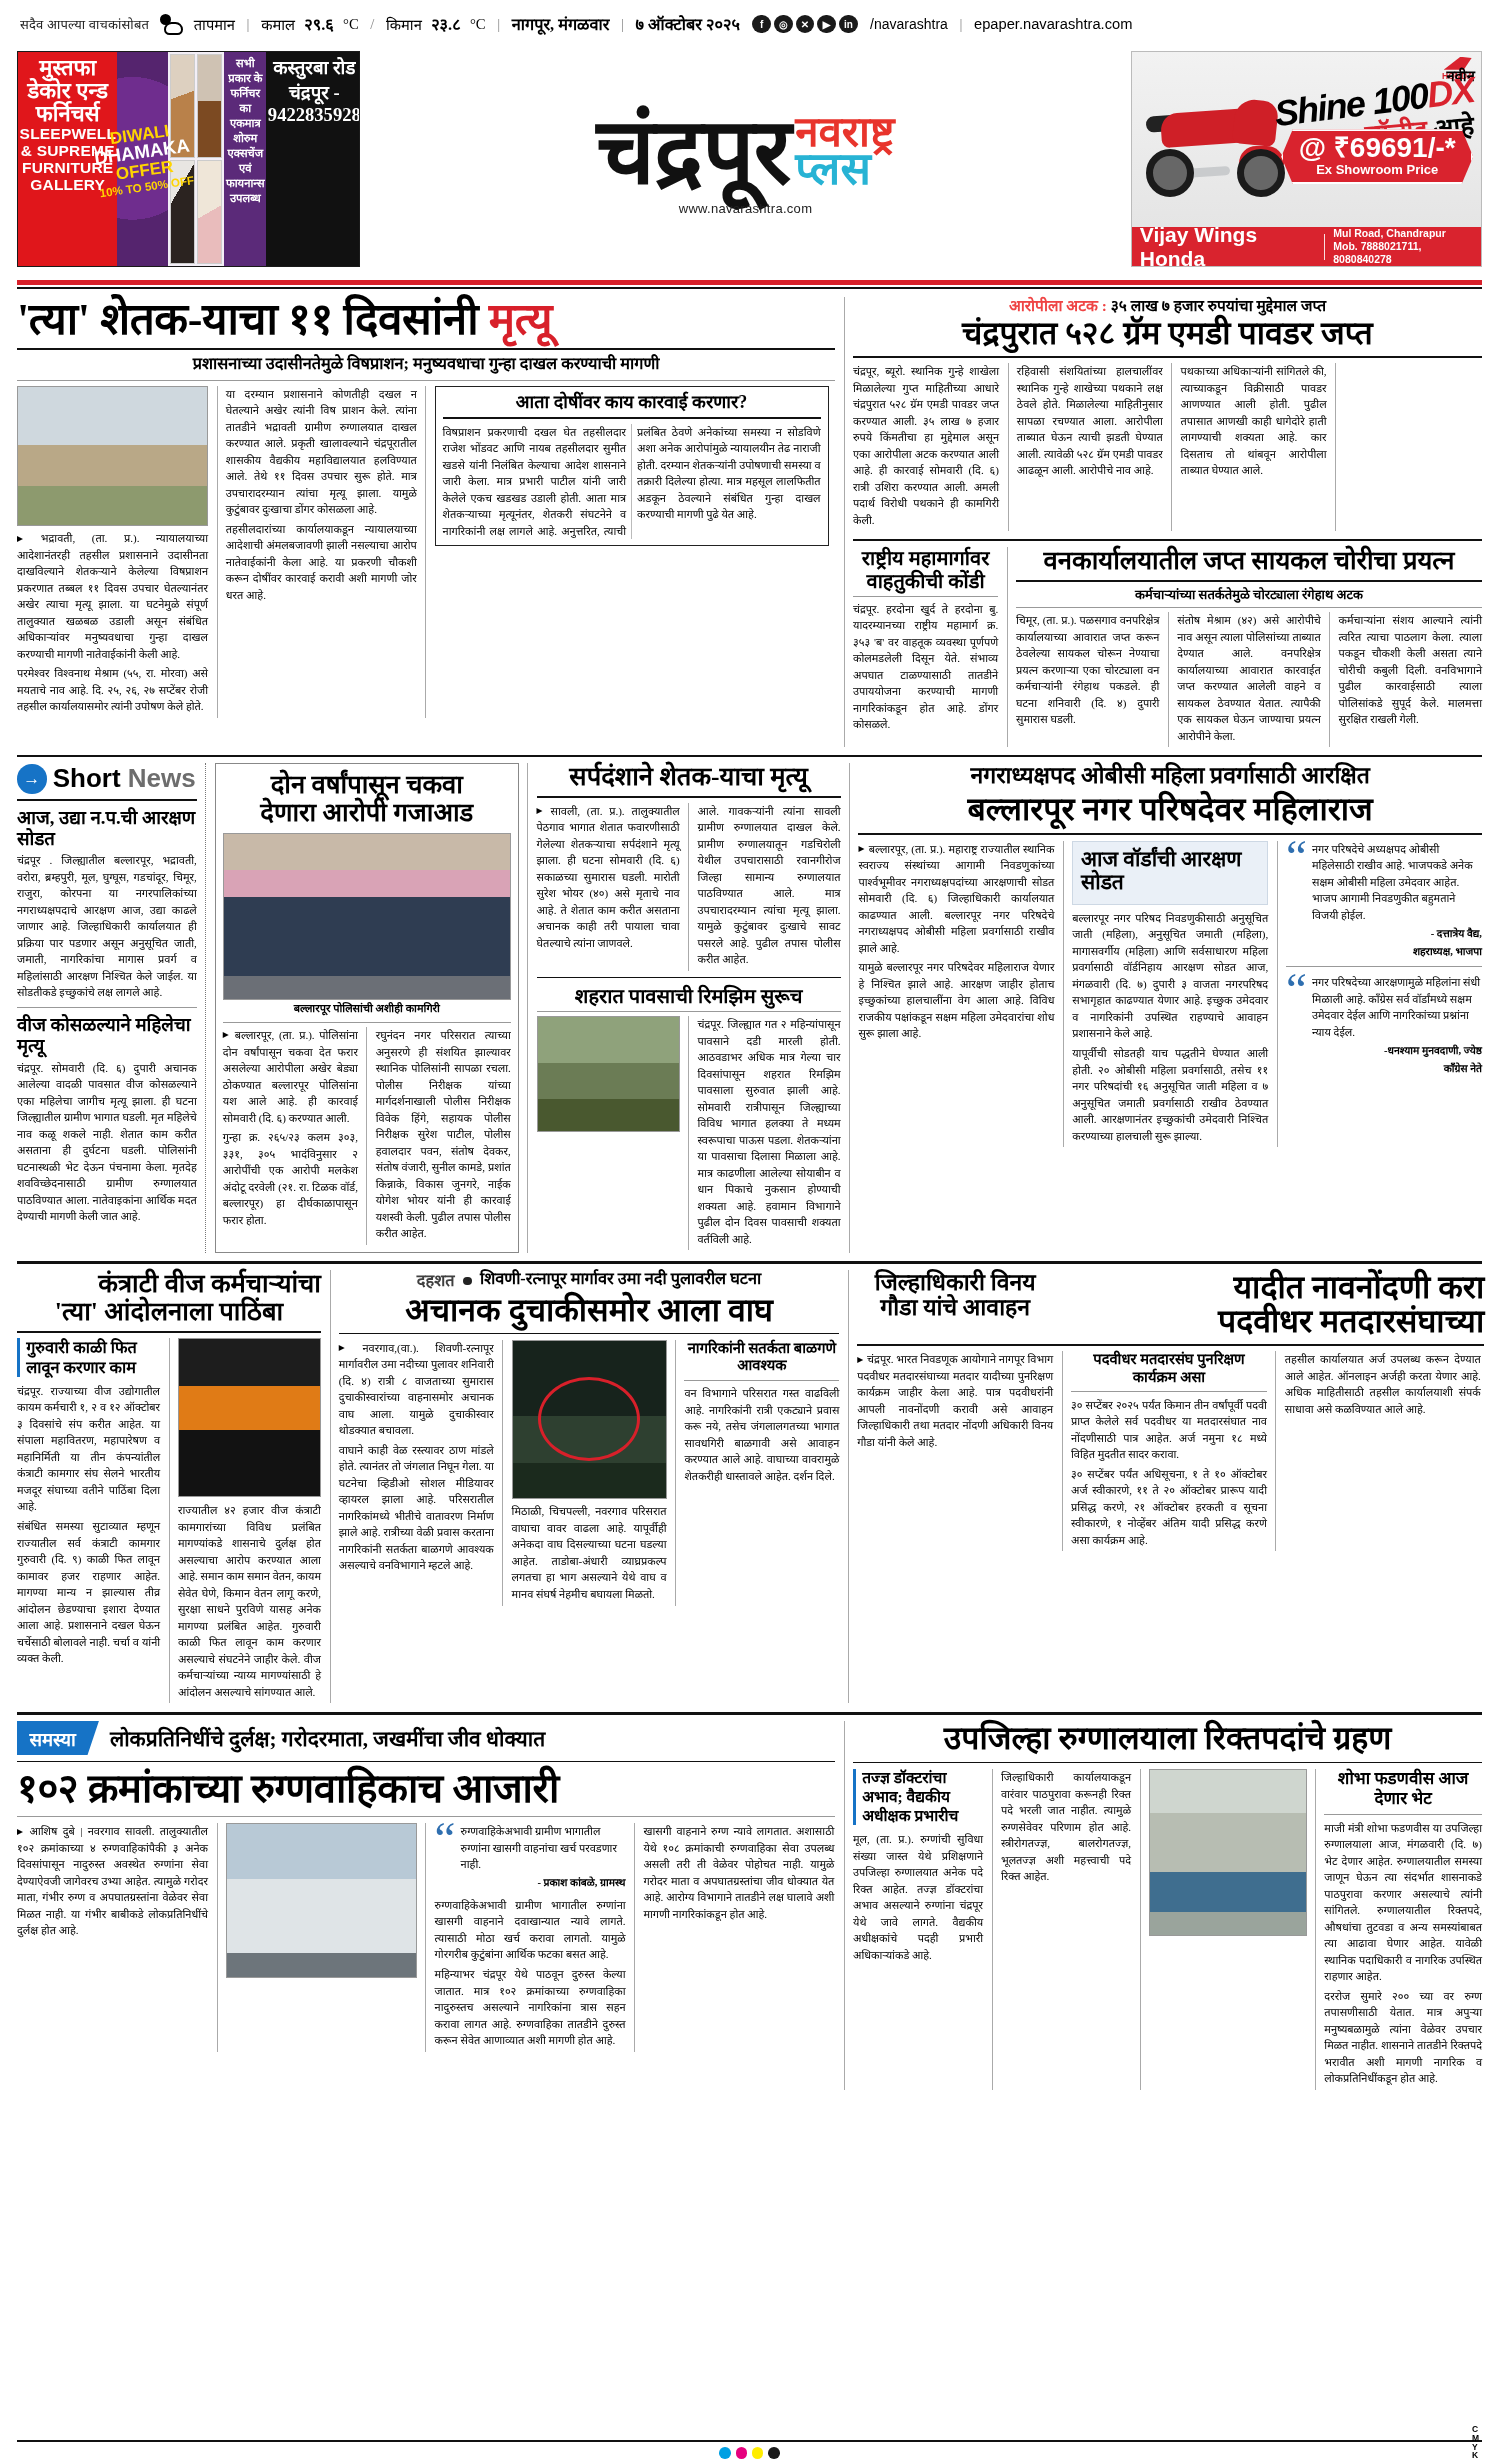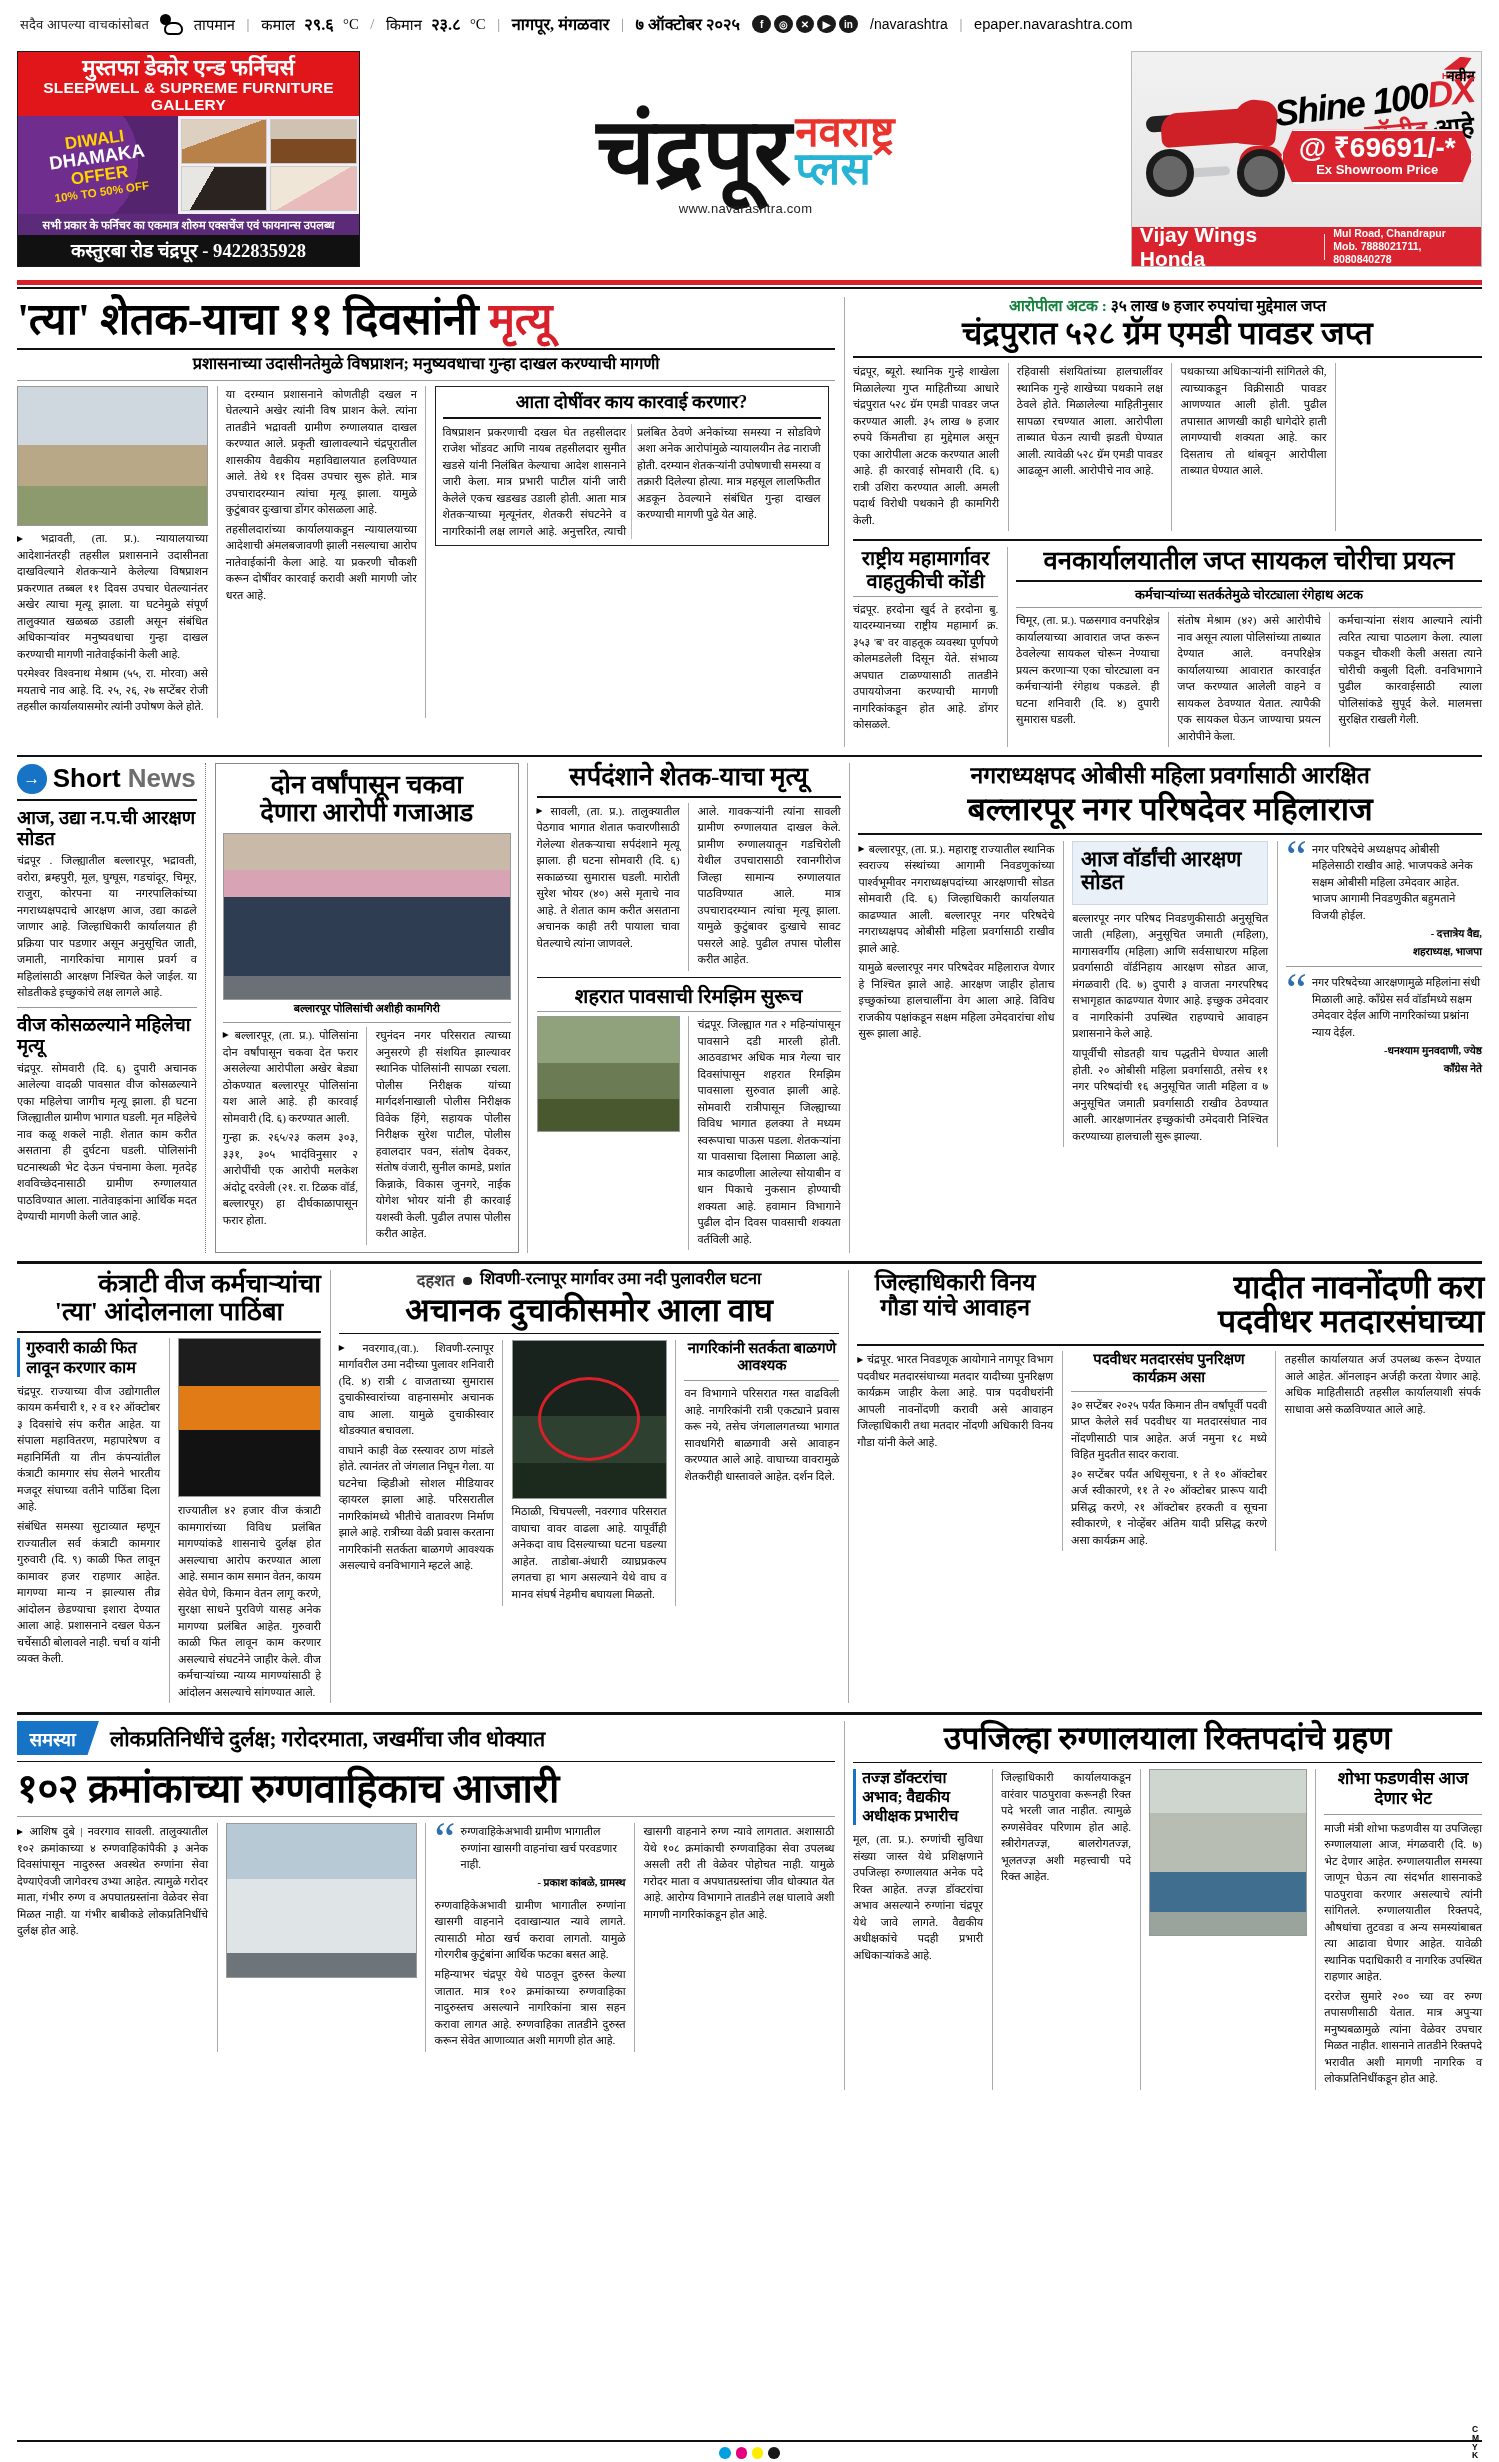--- a/index.html
+++ b/index.html
@@ -58,21 +58,21 @@
     display: flex;
     align-items: stretch;
     justify-content: space-between;
     padding: 3.1px 17px 0 17px;
     height: 227px;
   }
   
   .ad-left {
     width: 343px; height: 216px;
     border: 1.6px solid #1a1a1a;
-    display: flex; flex-direction: column;
+    display: flex; 
     overflow: hidden;
   }
   .ad-left .band-red {
     background: #e0161b; color: #fff; text-align: center; padding: 3.9px 1.6px 3.1px;
   }
   .ad-left .band-red .l1 { font-size: 22px; font-weight: 700; line-height: 1.05; }
   .ad-left .band-red .l2 {
     font-size: 15.5px; font-weight: 700; letter-spacing: 0.2px;
     font-family: "Liberation Sans", sans-serif; line-height: 1.1;
   }
@@ -214,21 +214,21 @@
   .hr-blk2 { height: 1.6px; background: #111; margin: 4.7px 0; }
   .hr-gray { height: 0.8px; background: #999; margin: 4.7px 0; }
 
   
   .content { padding: 7.8px 17px 0; }
   .cols { display: flex; gap: 0; }
   .vsep { width: 0.8px; background: #aaa; margin: 0 8.5px; flex: 0 0 0.8px; }
   .vsep-dot { width: 0; border-left: 0.8px dotted #777; margin: 0 8.5px; flex: 0 0 0.8px; }
 
   .kicker { font-size: 15.5px; font-weight: 700; line-height: 1.15; }
-  .kicker .red { color: #15803d; }
+  .kicker .red { color: #ef4444; }
   h1.head {
     font-size: 44px; font-weight: 700; line-height: 1.06; letter-spacing: -0.4px;
   }
   h1.head .red { color: #d8202a; }
   h2.head2 { font-size: 32px; font-weight: 700; line-height: 1.08; }
   h3.head3 { font-size: 25.6px; font-weight: 700; line-height: 1.1; }
   h4.head4 { font-size: 20px; font-weight: 700; line-height: 1.12; }
   .subhead {
     font-size: 16.3px; font-weight: 700; line-height: 1.2; margin-top: 4.7px;
   }

